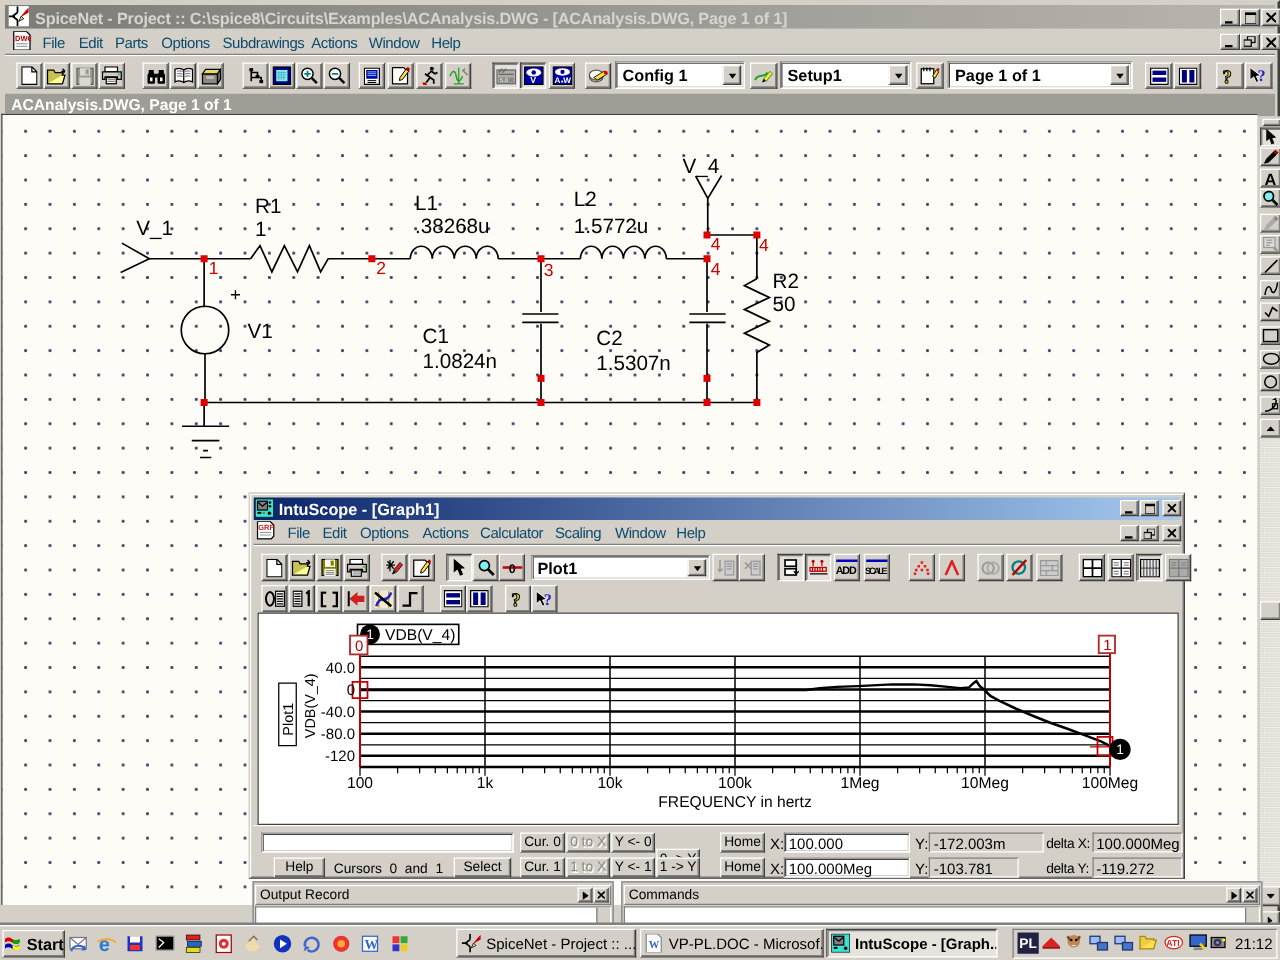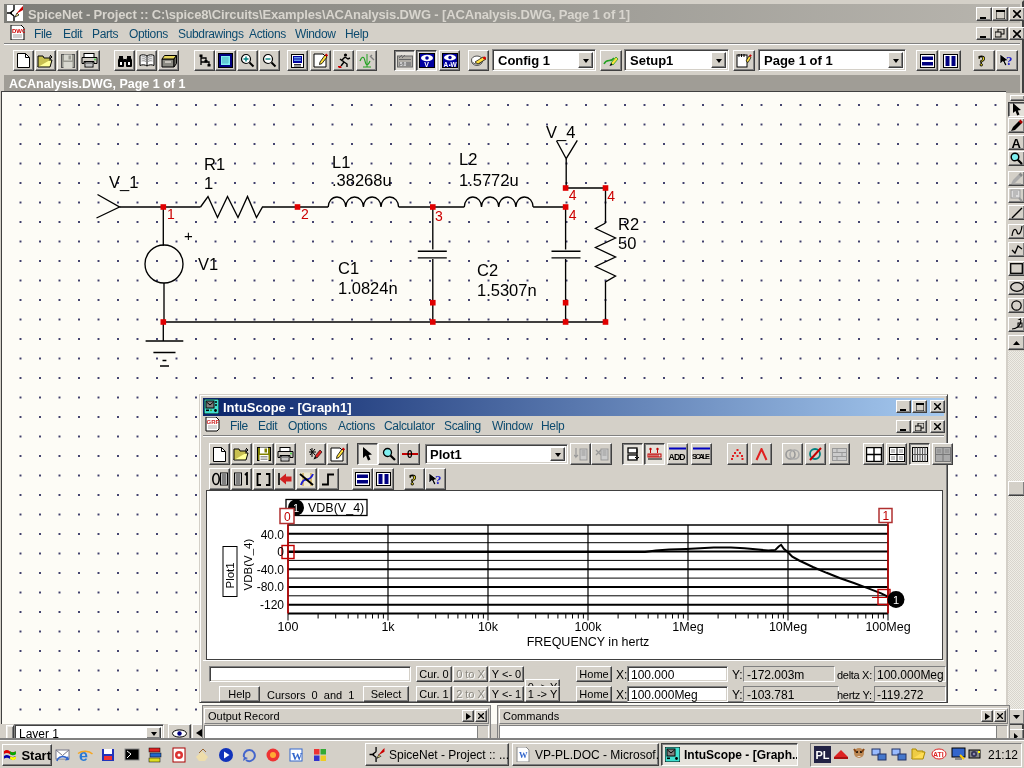--- a/index.html
+++ b/index.html
@@ -447,40 +447,20 @@
           <path d="M0 0 L7 0 L3.5 4 Z" fill="#000"></path>
         </svg>
       </div>
       <div class="btn" style="left: 1px; top: 636px; width: 17px; height: 14px;">
         <svg width="4" height="7">
           <path d="M0 0 L4 3.5 L0 7 Z" fill="#000"></path>
         </svg>
       </div>
     </div>
 
-  <div class="abs" style="left:2px;top:722px;width:202px;height:19px;background:#d4d0c8;">
-    <div class="abs bevel-out" style="left:2px;top:1px;width:8px;height:17px;"></div>
-    <div class="abs sunk" style="left:10px;top:0px;width:150px;height:18px;">
-      <span class="abs" style="left:4px;top:2px;font-size:12px;">Layer 1</span>
-      <div class="combo-arrow">
-          <div class="arr-d"></div>
-        </div>
-    </div>
-    <div class="btn" style="left:164px;top:0px;width:23px;height:18px;">
-      <svg width="15" height="9" viewBox="0 0 15 9">
-          <ellipse cx="7.5" cy="4.5" rx="7" ry="3.6" fill="#fff" stroke="#000"></ellipse>
-          <circle cx="7.5" cy="4.5" r="2.2" fill="#000080"></circle>
-        </svg>
-    </div>
-    <div class="btn" style="left:188px;top:0px;width:14px;height:18px;">
-        <svg width="6" height="8">
-          <path d="M6 0 L0 4 L6 8 Z" fill="#000"></path>
-        </svg>
-      </div>
-  </div>
 
   <div class="abs" style="left:200px;top:703px;width:289px;height:38px;background:#d4d0c8;border:1px solid #808080;">
     <div class="abs" style="left:1px;top:2px;right:1px;height:16px;background:#d4d0c8;border:1px solid;border-color:#fff #808080 #808080 #fff;">
       <span class="abs" style="left:3px;top:1px;font-size:11px;">Output Record</span>
       <div class="btn" style="right:14px;top:1px;width:12px;height:12px;">
           <svg width="5" height="7">
             <path d="M0 0 L5 3.5 L0 7 Z" fill="#000"></path>
           </svg>
         </div>
       <div class="btn" style="right:1px;top:1px;width:12px;height:12px;">
@@ -952,33 +932,33 @@
         <span style="position:absolute;left:3px;top:1px;">-172.003m</span>
       </div>
       <div class="abs" style="left: 634px; top: 8px; font-size: 11px; letter-spacing: -0.3px;">delta X:</div>
       <div class="abs" style="left: 671px; top: 5px; width: 72px; height: 16px; font-size: 12px; background: rgb(212, 208, 200); border-width: 1px; border-style: solid; border-image: initial; border-color: rgb(128, 128, 128) rgb(255, 255, 255) rgb(255, 255, 255) rgb(128, 128, 128);">
         <span style="position:absolute;left:2px;top:1px;">100.000Meg</span>
       </div>
       <div class="btn" style="left: 16px; top: 25px; width: 41px; height: 16px; font-size: 11px;">Help</div>
       <div class="abs" style="left: 64px; top: 28px; font-size: 11px;">Cursors&nbsp; 0&nbsp; and&nbsp; 1</div>
       <div class="btn" style="left: 160px; top: 25px; width: 46px; height: 16px; font-size: 11px;">Select</div>
       <div class="btn" style="left: 213px; top: 25px; width: 36px; height: 16px; font-size: 11px;">Cur. 1</div>
-      <div class="btn" style="left: 250px; top: 25px; width: 35px; height: 16px; font-size: 11px; color: rgb(138, 136, 128); text-shadow: rgb(255, 255, 255) 1px 1px 0px;">2 to X</div>
+      <div class="btn" style="left: 250px; top: 25px; width: 35px; height: 16px; font-size: 11px; color: rgb(138, 136, 128); text-shadow: rgb(255, 255, 255) 1px 1px 0px;">1 to X</div>
       <div class="btn" style="left: 286px; top: 25px; width: 35px; height: 16px; font-size: 11px;">Y &lt;- 1</div>
       <div class="btn" style="left: 322px; top: 25px; width: 35px; height: 16px; font-size: 11px;">1 -&gt; Y</div>
       <div class="btn" style="left: 373px; top: 25px; width: 36px; height: 16px; font-size: 11px;">Home</div>
       <div class="abs" style="left: 413px; top: 27px; font-size: 12px;">X:</div>
       <div class="sunk abs" style="left: 424px; top: 25px; width: 101px; height: 16px; font-size: 12px;">
         <span style="position:absolute;left:3px;top:1px;">100.000Meg</span>
       </div>
       <div class="abs" style="left: 529px; top: 27px; font-size: 12px;">Y:</div>
-      <div class="abs" style="left: 540px; top: 25px; width: 96px; height: 16px; font-size: 12px; background: rgb(212, 208, 200); border-width: 1px; border-style: solid; border-image: initial; border-color: rgb(128, 128, 128) rgb(255, 255, 255) rgb(255, 255, 255) rgb(128, 128, 128);">
+      <div class="abs" style="left: 540px; top: 25px; width: 72px; height: 16px; font-size: 12px; background: rgb(212, 208, 200); border-width: 1px; border-style: solid; border-image: initial; border-color: rgb(128, 128, 128) rgb(255, 255, 255) rgb(255, 255, 255) rgb(128, 128, 128);">
         <span style="position:absolute;left:3px;top:1px;">-103.781</span>
       </div>
-      <div class="abs" style="left: 634px; top: 28px; font-size: 11px; letter-spacing: -0.3px;">hertz Y:</div>
+      <div class="abs" style="left: 634px; top: 28px; font-size: 11px; letter-spacing: -0.3px;">delta Y:</div>
       <div class="abs" style="left: 671px; top: 25px; width: 72px; height: 16px; font-size: 12px; background: rgb(212, 208, 200); border-width: 1px; border-style: solid; border-image: initial; border-color: rgb(128, 128, 128) rgb(255, 255, 255) rgb(255, 255, 255) rgb(128, 128, 128);">
         <span style="position:absolute;left:2px;top:1px;">-119.272</span>
       </div>
     </div>
 </div>
 
 <div id="taskbar" class="abs" style="left:0;top:740px;width:1024px;height:28px;background:#d4d0c8;border-top:1px solid #fff;box-shadow:0 -2px 0 #808080;">
     <div class="btn" style="left: 2px; top: 3px; width: 50px; height: 22px; font-weight: bold; font-size: 13px;"><svg width="16" height="15" viewBox="0 0 16 15" style="margin-right:3px;">
         <path d="M0 4 C2 2.5 4 2.5 6 4 C8 5.5 10 5.5 12 4 L12 1 C10 2.5 8 2.5 6 1 C4 -0.5 2 -0.5 0 1 Z" transform="translate(1,2)" fill="#d00"></path>
         <g transform="translate(1,2)">

